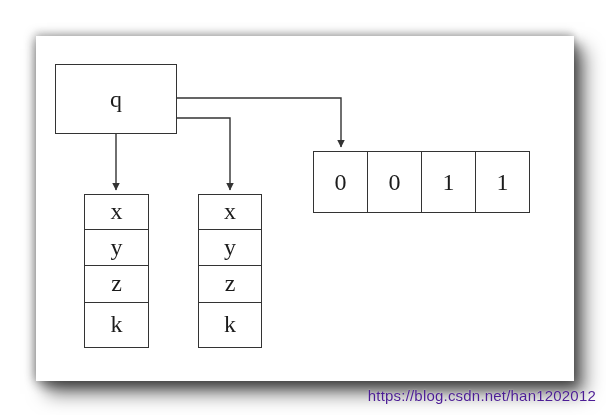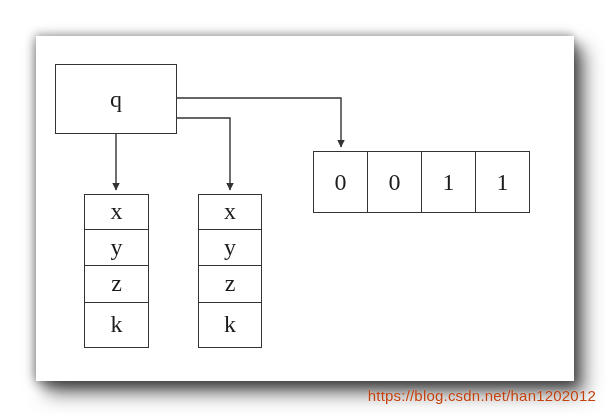--- a/index.html
+++ b/index.html
@@ -96,21 +96,21 @@
     fill: none;
     stroke: #333333;
     stroke-width: 1.4px;
   }
   .watermark {
     position: absolute;
     right: 10px;
     bottom: 11px;
     font-family: "Liberation Sans", sans-serif;
     font-size: 15px;
-    color: #c2410c;
+    color: #4c1d95;
     text-shadow: 0 0 2px rgba(255,255,255,0.5);
     z-index: 5;
     letter-spacing: 0.2px;
     margin-top: 12px;
   }
 </style>
 </head>
 <body>
 
 <div class="stage">

